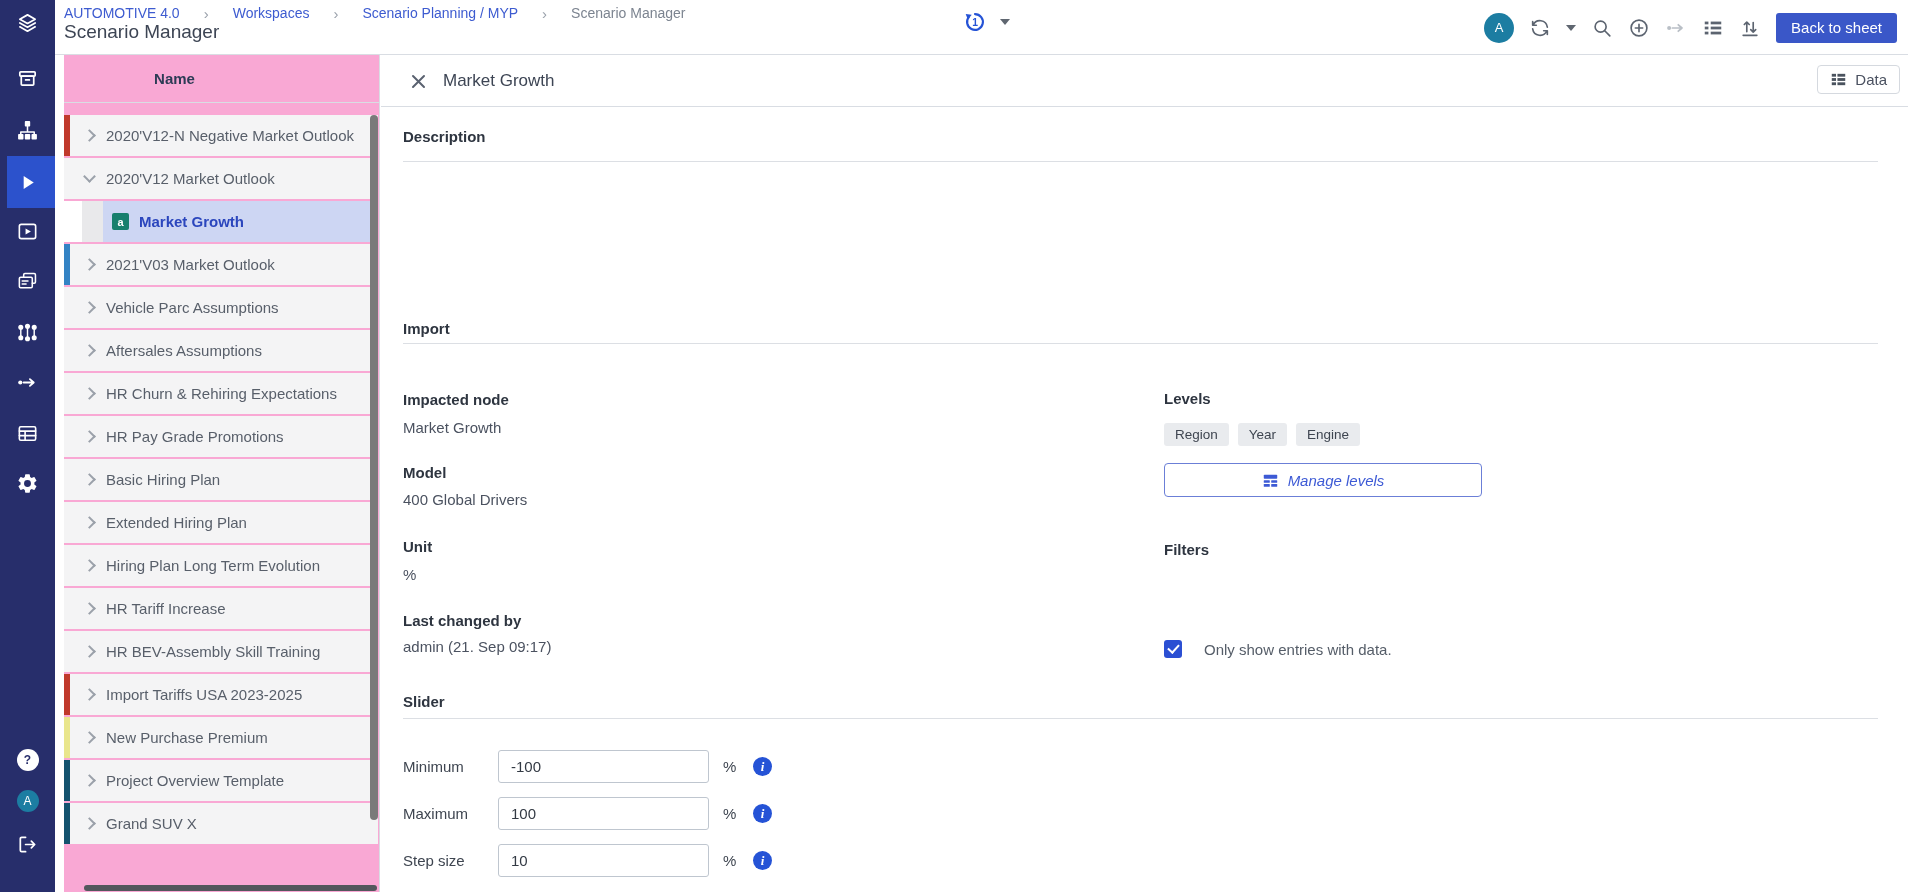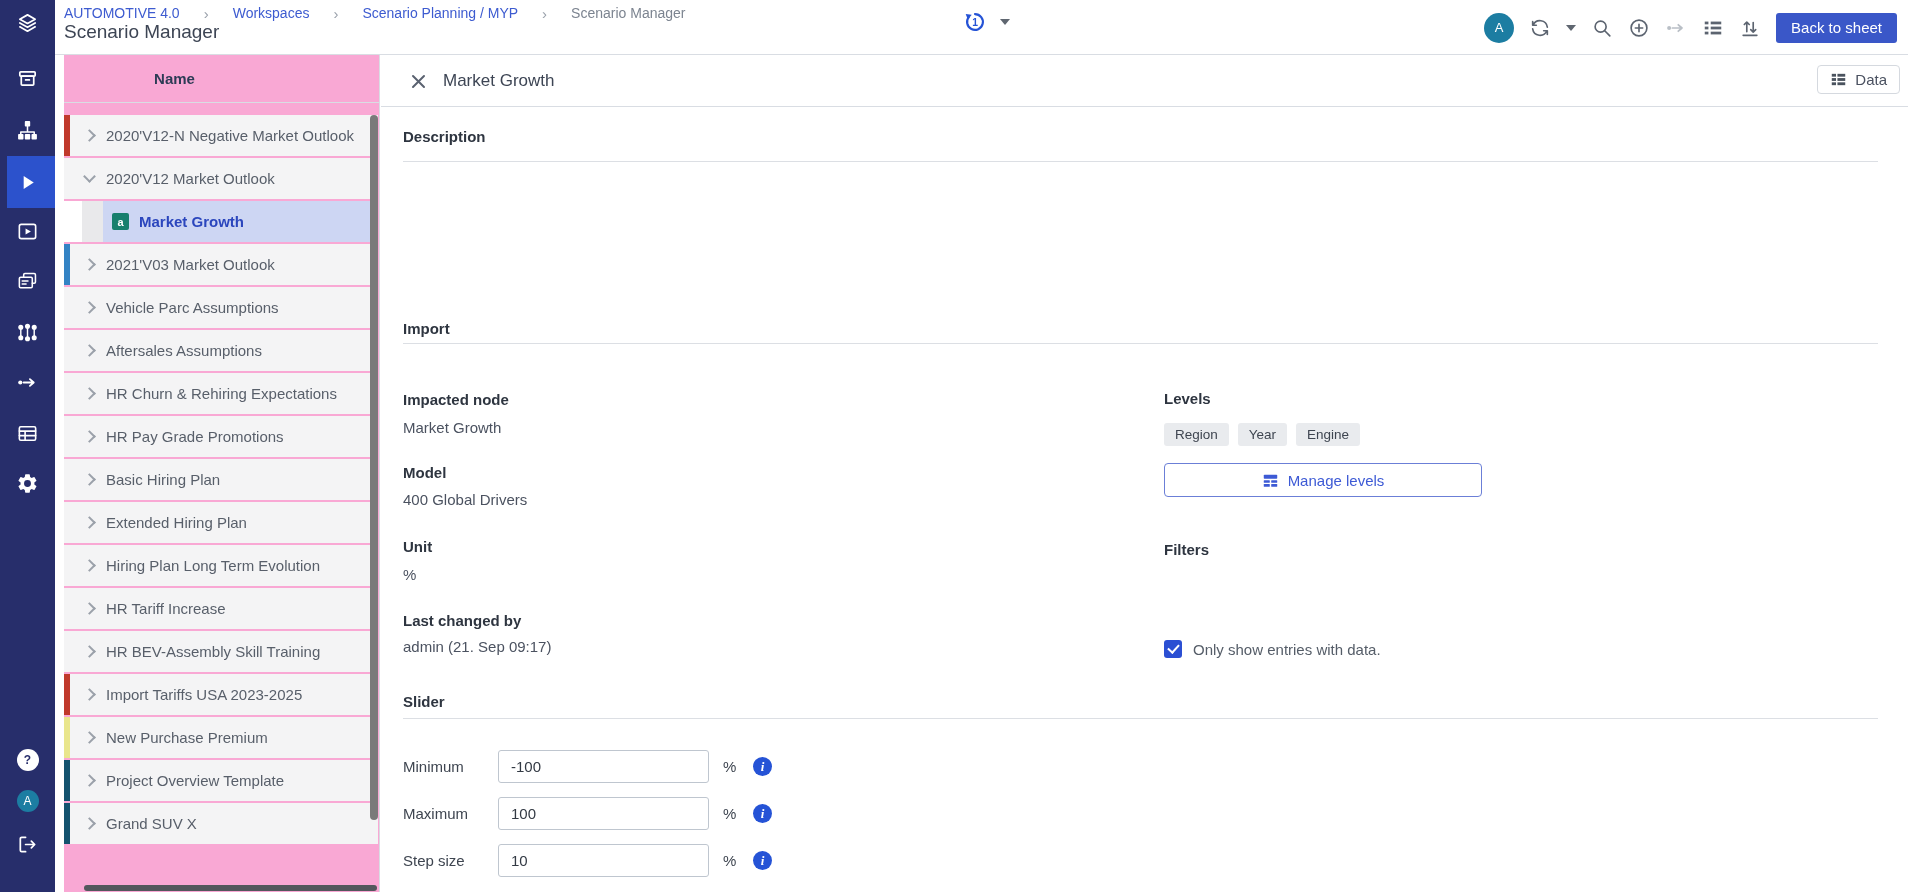--- a/index.html
+++ b/index.html
@@ -49,22 +49,22 @@
   .data-btn { position:absolute; right:8px; top:10px; height:29px; padding:0 12px; background:#fff; border:1px solid #d5d9df; border-radius:4px; display:flex; align-items:center; gap:8px; font-size:15px; color:#4a5160; font-family:"Liberation Sans",sans-serif; }
   .content { position:absolute; top:52px; left:0; right:0; bottom:0; }
   .sec-h { position:absolute; left:22px; font-size:15px; font-weight:700; color:#2e3540; }
   .sec-div { position:absolute; left:22px; right:30px; height:1px; background:#dcdfe4; }
   .desc-area { position:absolute; left:22px; right:30px; top:72px; height:106px; border:1px solid #c9ced6; border-radius:4px; resize:both; font-family:"Liberation Sans",sans-serif; font-size:15px; color:#4b5260; padding:16px; }
   .desc-area::placeholder { color:#a9b2bf; }
   .flabel { position:absolute; font-size:15px; font-weight:700; color:#2e3540; }
   .fvalue { position:absolute; font-size:15px; color:#4b5260; }
   .chips { position:absolute; left:783px; top:316px; display:flex; }
   .chip { height:23px; padding:0 11px; margin-right:9px; background:#e9ebee; border-radius:3px; font-size:13.5px; color:#3e4550; display:inline-flex; align-items:center; }
-  .manage-btn { position:absolute; left:783px; width:318px; height:34px; background:#fff; border:1px solid #6b7fd7; border-radius:4px; color:#3d5ad5; font-size:15px; font-family:"Liberation Sans",sans-serif; display:flex; align-items:center; justify-content:center; gap:9px; }
-  .checkrow { position:absolute; left:783px; top:533px; display:flex; align-items:center; gap:11px; }
+  .manage-btn { position:absolute; left:783px; width:318px; height:34px; background:#fff; border:1px solid #6b7fd7; border-radius:4px; color:#3d5ad5; font-size:15px; font-family:"Liberation Sans",sans-serif; display:flex; align-items:center; justify-content:center; gap:9px;font-style:italic; }
+  .checkrow { position:absolute; left:783px; top:533px; display:flex; align-items:center; gap:22px; }
   .checkbox { width:18px; height:18px; background:#2b4fd3; border-radius:3px; position:relative; }
   .checkbox::after { content:""; position:absolute; left:6px; top:2px; width:5px; height:9px; border-right:2px solid #fff; border-bottom:2px solid #fff; transform:rotate(42deg); }
   .checklabel { font-size:15px; color:#555d68; }
   .slider-rows { position:absolute; left:22px; top:643px; }
   .srow { display:flex; align-items:center; height:33px; margin-bottom:14px; }
   .slabel { width:95px; font-size:15px; color:#3e4550; }
   .sinput { width:211px; height:33px; border:1px solid #bfc6cf; border-radius:3px; padding:0 12px; font-size:15px; color:#333a44; font-family:"Liberation Sans",sans-serif; }
   .sunit { margin-left:14px; width:22px; font-size:15px; color:#3e4550; }
   .info { width:19px; height:19px; margin-left:8px; border-radius:50%; background:#2553d6; color:#fff; font-family:"Liberation Serif",serif; font-style:italic; font-weight:700; font-size:13px; display:flex; align-items:center; justify-content:center; }
   svg.line { fill:none; stroke-linecap:round; stroke-linejoin:round; }

